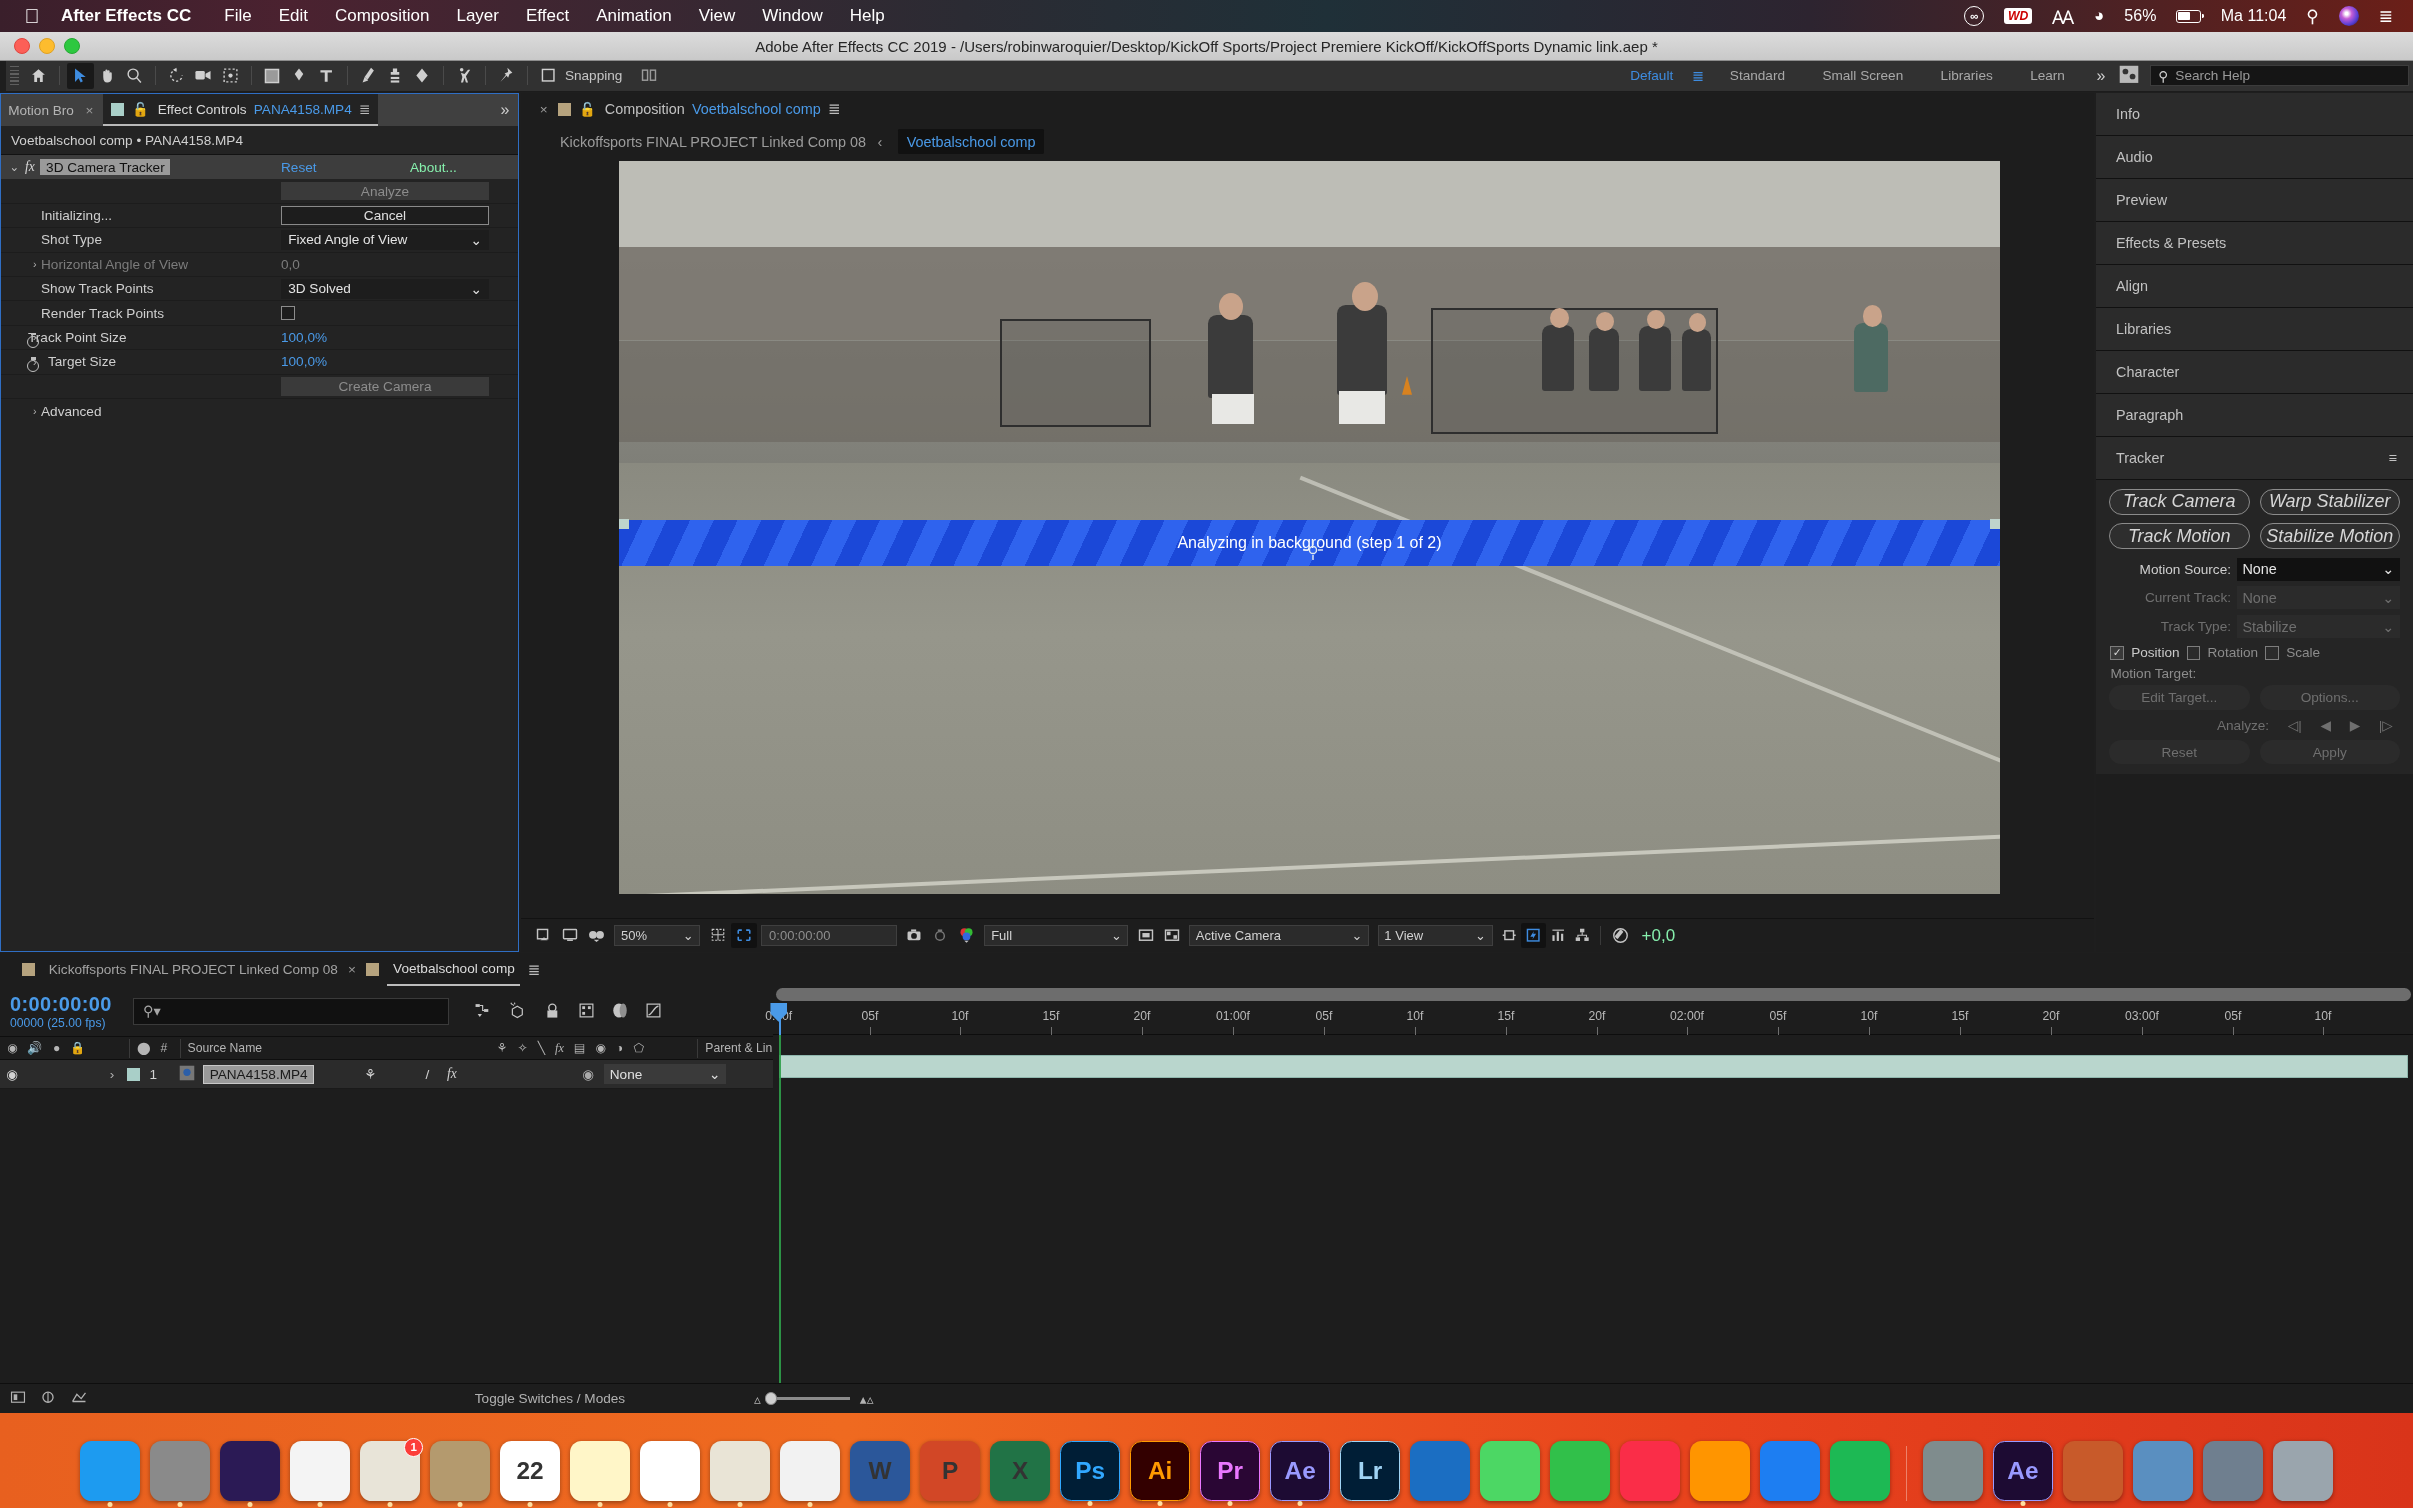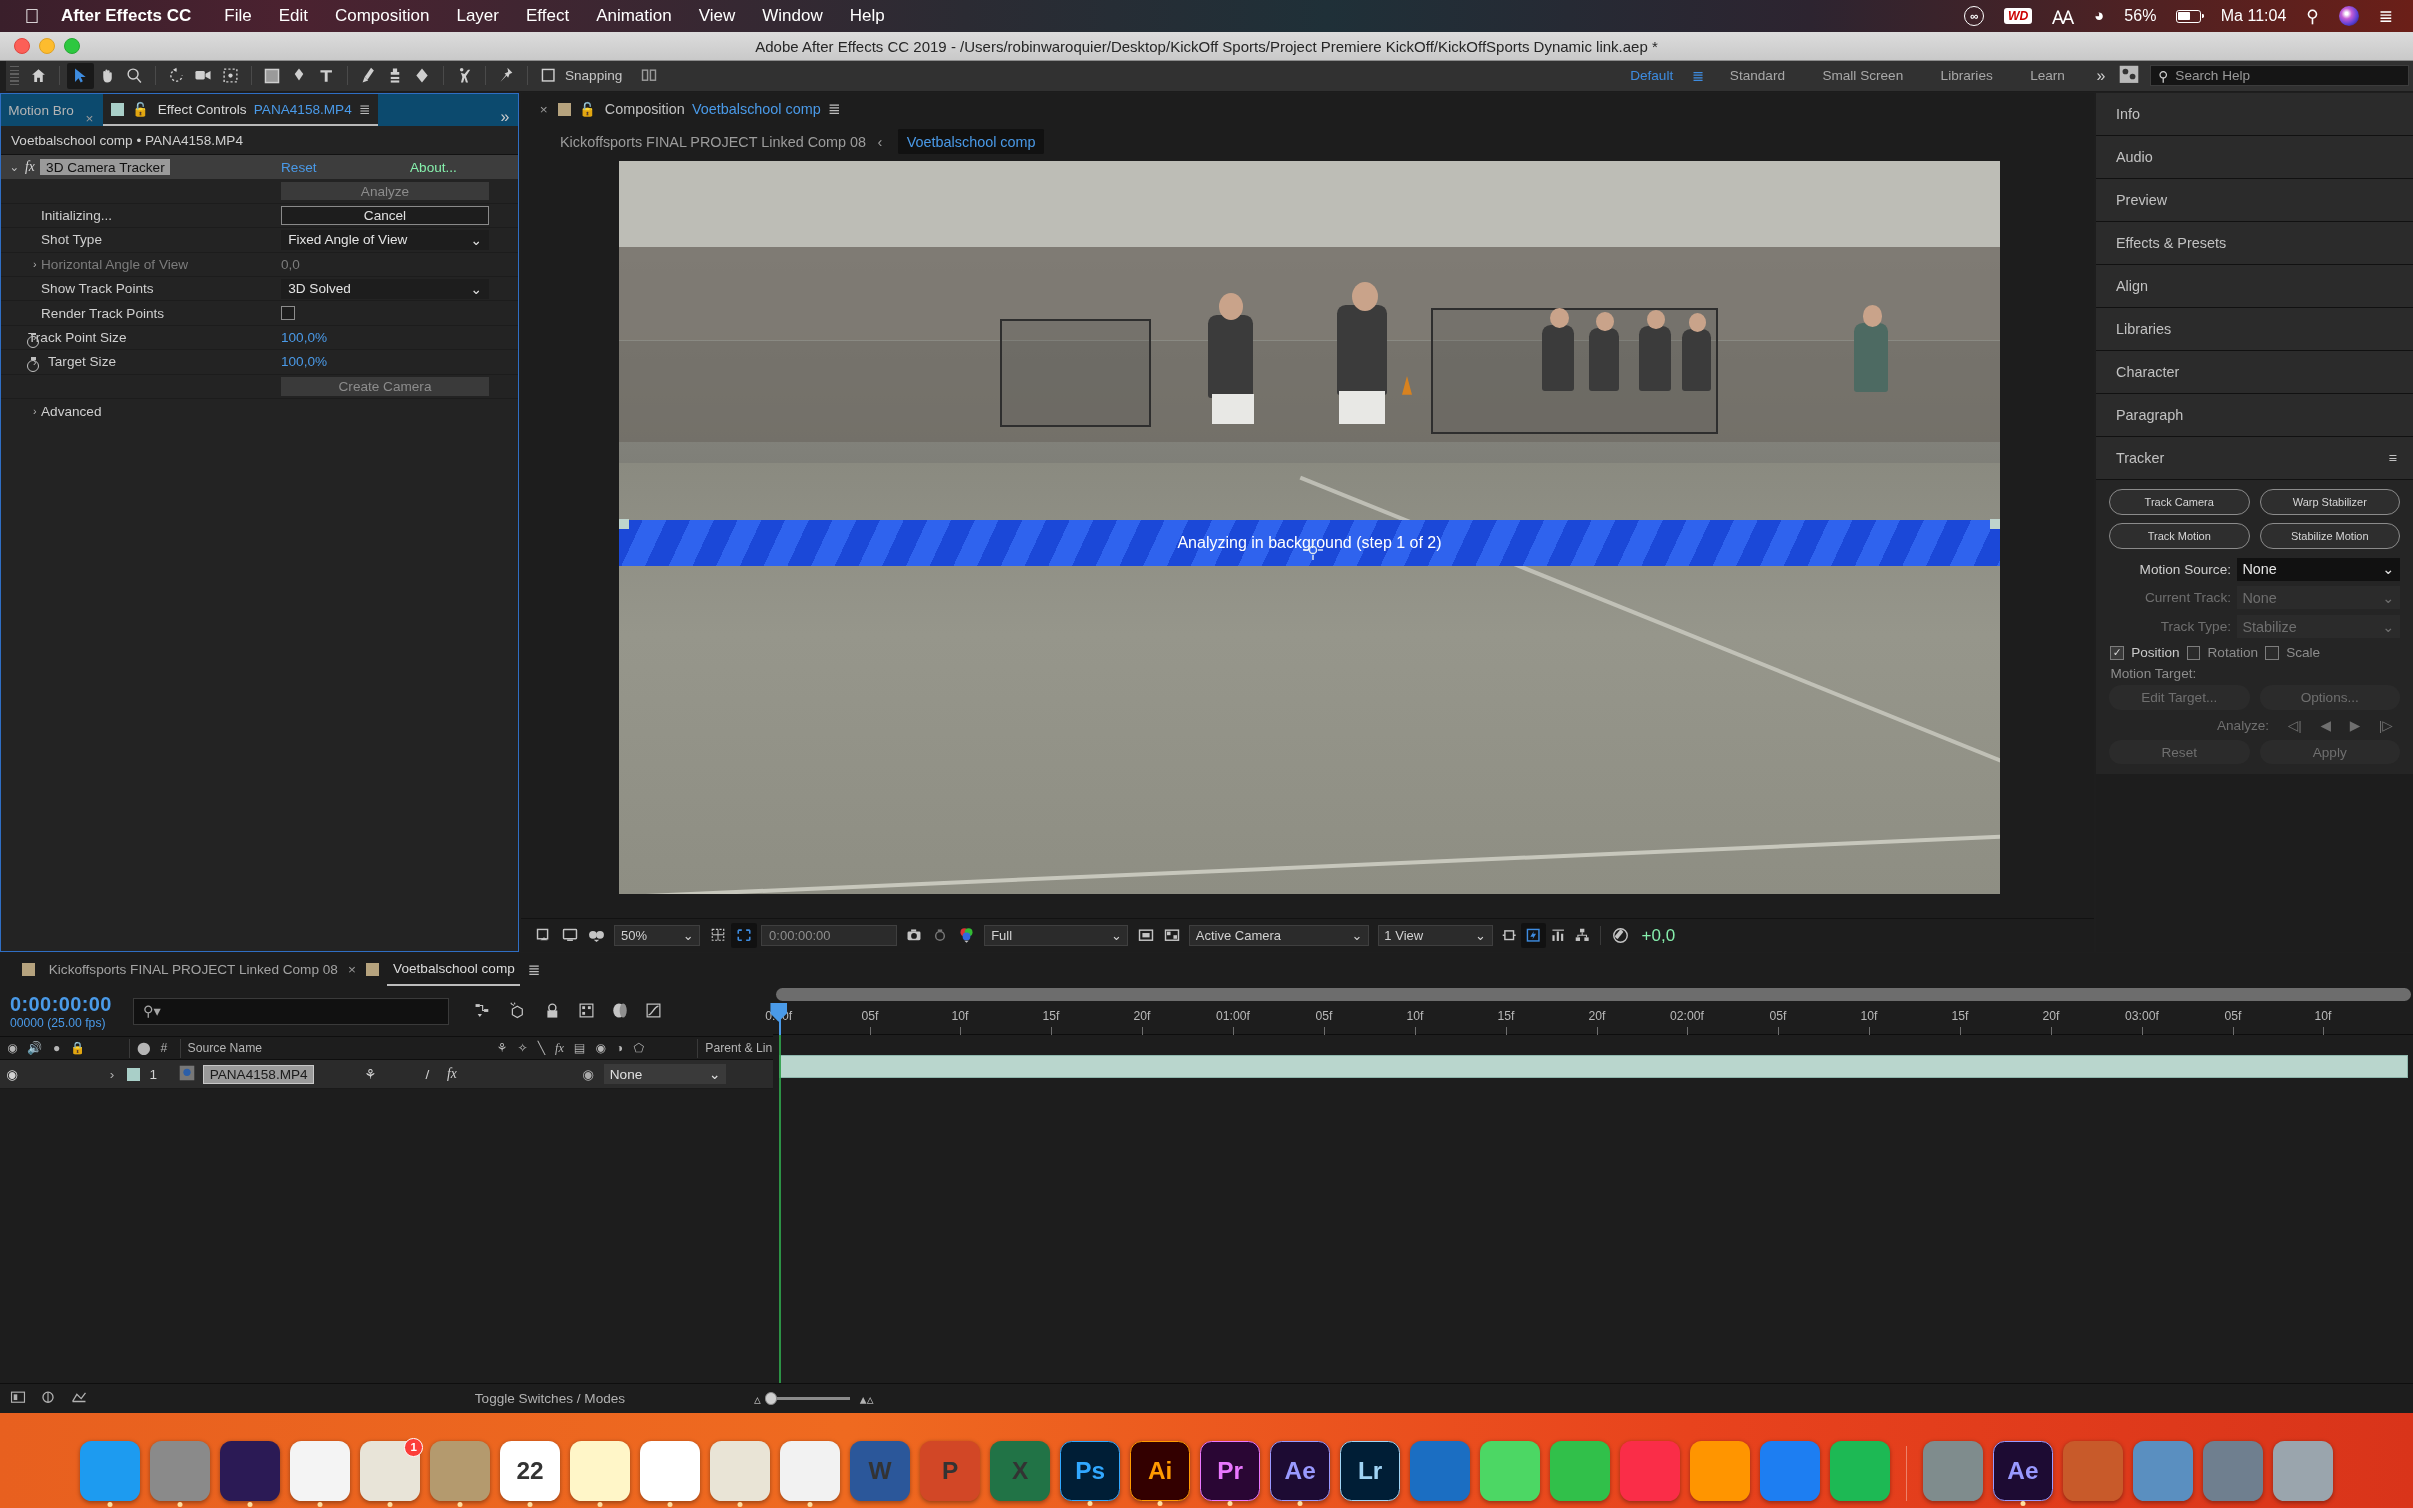--- a/index.html
+++ b/index.html
@@ -49,21 +49,21 @@
   .tbtn svg { display:block; }
   .ws { color:#a8a8a8; font-size:13.6px; margin:0 18.7px; white-space:nowrap;}
   .ws.active { color:#3e8ce0; }
   #searchhelp { width:259px; height:21.5px; background:#151515; border:0.7px solid #3c3c3c;
      display:flex; align-items:center; color:#9a9a9a; font-size:13.6px; padding-left:7.2px; margin-right:10px;}
   #searchhelp span.mg { margin-right:7.2px; color:#cfcfcf; }
 
   
   #leftpanel { position:absolute; left:0; top:93px; width:519px; height:859px; background:#232323;
      border:1.4px solid #2f6ec4; z-index:10;}
-  .pnl-tabbar { height:32px; background:#0c4a6e; display:flex; align-items:flex-end; position:relative; }
+  .pnl-tabbar { height:32px; background:#404040; display:flex; align-items:center; position:relative; }
   .pnl-tab { display:flex; align-items:center; height:32px; padding:0 7.2px; font-size:13.6px; color:#b4b4b4;}
   .pnl-tab.active { background:#232323; color:#d8d8d8; border-bottom:2.2px solid #b9b9b9;}
   .tabx { color:#9a9a9a; font-size:13.6px; margin:0 10px 0 4.3px;}
   .tabsq { width:13px; height:13px; background:#a9cfc8; margin-right:8.6px;}
   .lockico { margin-right:8.6px; color:#bdbdbd; font-size:13.6px;}
   .blue { color:#4a9ae8; }
   .pnl-menu { margin-left:7.2px; color:#bdbdbd; font-size:13.6px;}
   .chev2 { position:absolute; right:8.6px; color:#cdcdcd; font-size:16px;}
   .ec-sub { height:29px; display:flex; align-items:center; padding-left:10px; font-size:13.6px; color:#cfcfcf;
      background:#232323; border-bottom:0.7px solid #121212;}
@@ -135,21 +135,21 @@
   .cb.on { background:#111; border-radius:2.2px; }
 
   
   #rightbar { position:absolute; left:2096px; top:93px; width:317px; height:859px; background:#1d1d1d; z-index:10;}
   .rpanel { height:43px; display:flex; align-items:center; padding-left:20px; font-size:14.4px; color:#c2c2c2;
      border-bottom:0.7px solid #111; background:#2b2b2b;}
   .rpanel .ham { margin-left:auto; margin-right:16px; color:#c2c2c2;}
   #trackerbody { background:#252525; padding:8.6px 13px 5.7px; }
   .trk-row { display:flex; gap:10px; margin-bottom:8.6px; }
   .trk-btn { flex:1; height:26px; border:1.1px solid #8b8b8b; border-radius:13px; background:#2e2e2e;
-     color:#d6d6d6; font-size:11px; display:flex; align-items:center; justify-content:center;}
+     color:#d6d6d6; font-size:18px; display:flex; align-items:center; justify-content:center;font-style:italic;}
   .trk-line { display:flex; align-items:center; margin-bottom:5.7px; }
   .trk-lab { font-size:13.6px; color:#cfcfcf; text-align:right; width:122px; margin-right:5.7px;}
   .trk-lab.dim { color:#6f6f6f; }
   .trk-sel { flex:1; height:23px; background:#111; color:#e6e6e6; font-size:14.4px;
      display:flex; align-items:center; justify-content:space-between; padding:0 5.7px;}
   .trk-sel.dim { background:#2b2b2b; color:#6f6f6f;}
   .trk-checks { display:flex; align-items:center; gap:7.2px; margin:7.2px 0 4.3px 1.4px; font-size:13.6px; color:#c9c9c9;}
   .cbx { width:13.6px;height:13.6px;border:1.1px solid #7d7d7d;background:#3a3a3a; display:inline-flex;
      align-items:center; justify-content:center; color:#d8d8d8; font-size:10.8px;}
   .cbx.off{background:#2b2b2b;}

